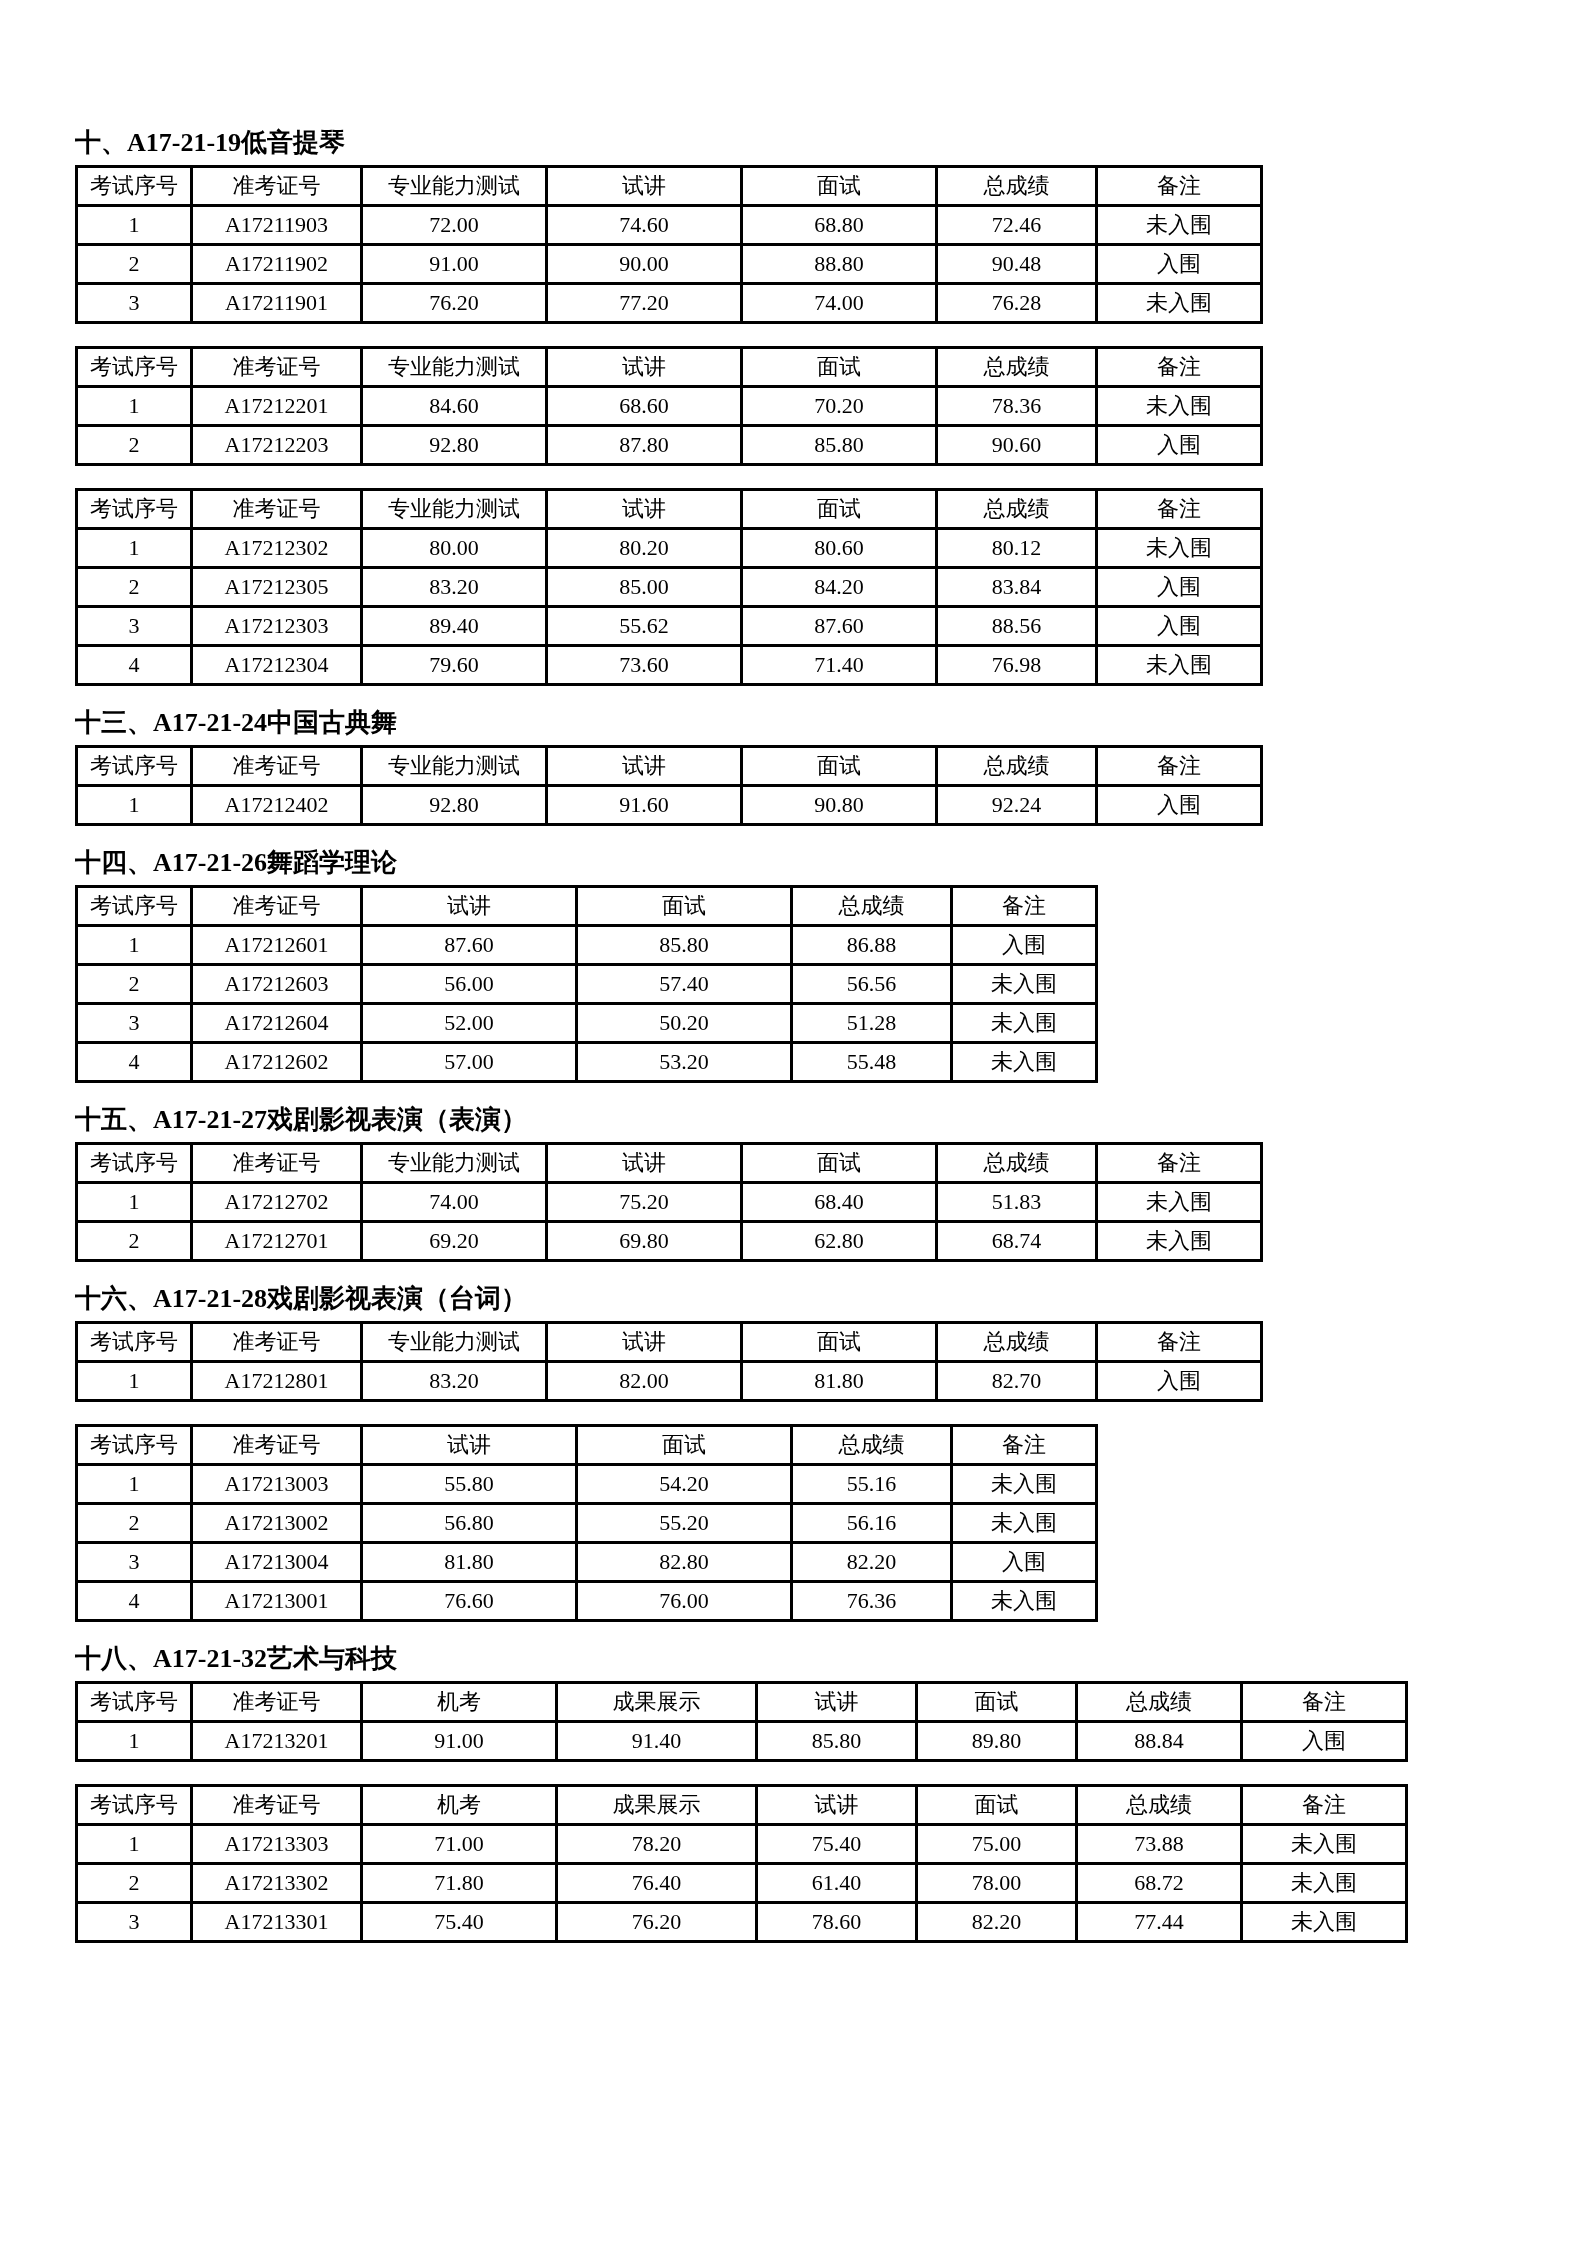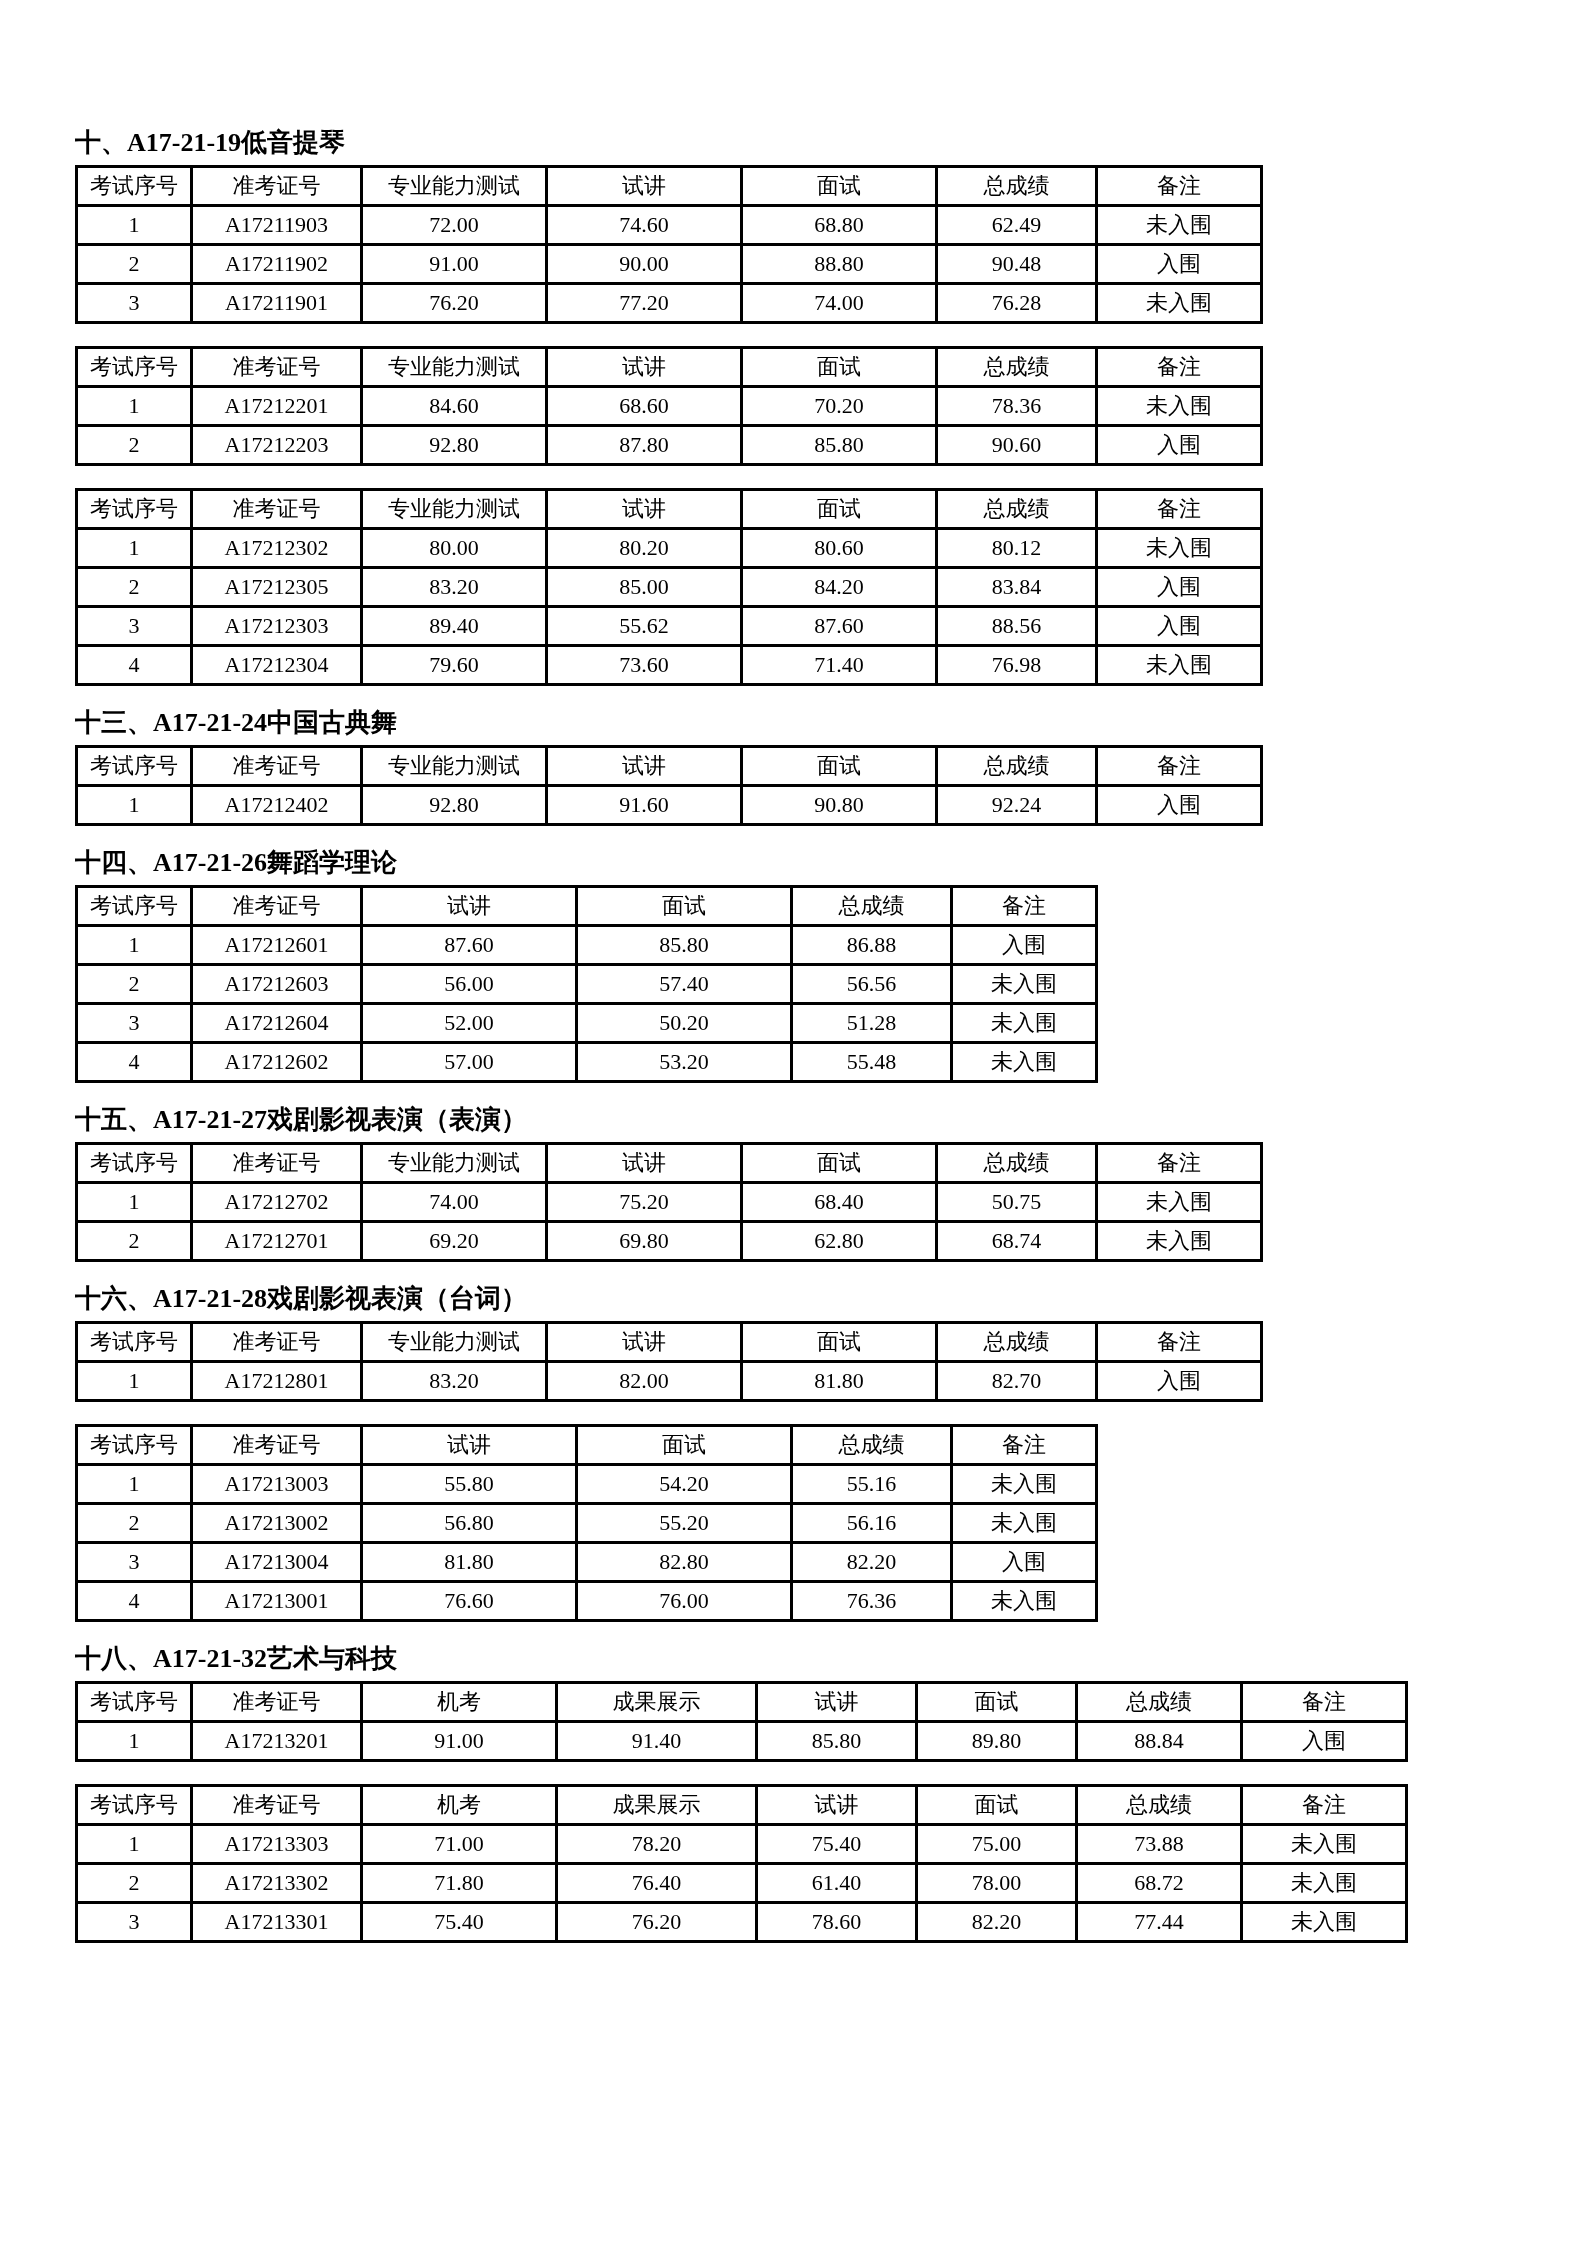--- a/index.html
+++ b/index.html
@@ -71,21 +71,21 @@
             <th>备注</th>
           </tr>
       </thead>
       <tbody>
           <tr>
             <td>1</td>
             <td>A17211903</td>
             <td>72.00</td>
             <td>74.60</td>
             <td>68.80</td>
-            <td>62.49</td>
+            <td>72.46</td>
             <td>未入围</td>
           </tr>
           <tr>
             <td>2</td>
             <td>A17211902</td>
             <td>91.00</td>
             <td>90.00</td>
             <td>88.80</td>
             <td>90.48</td>
             <td>入围</td>
@@ -329,21 +329,21 @@
             <th>备注</th>
           </tr>
       </thead>
       <tbody>
           <tr>
             <td>1</td>
             <td>A17212702</td>
             <td>74.00</td>
             <td>75.20</td>
             <td>68.40</td>
-            <td>50.75</td>
+            <td>51.83</td>
             <td>未入围</td>
           </tr>
           <tr>
             <td>2</td>
             <td>A17212701</td>
             <td>69.20</td>
             <td>69.80</td>
             <td>62.80</td>
             <td>68.74</td>
             <td>未入围</td>

